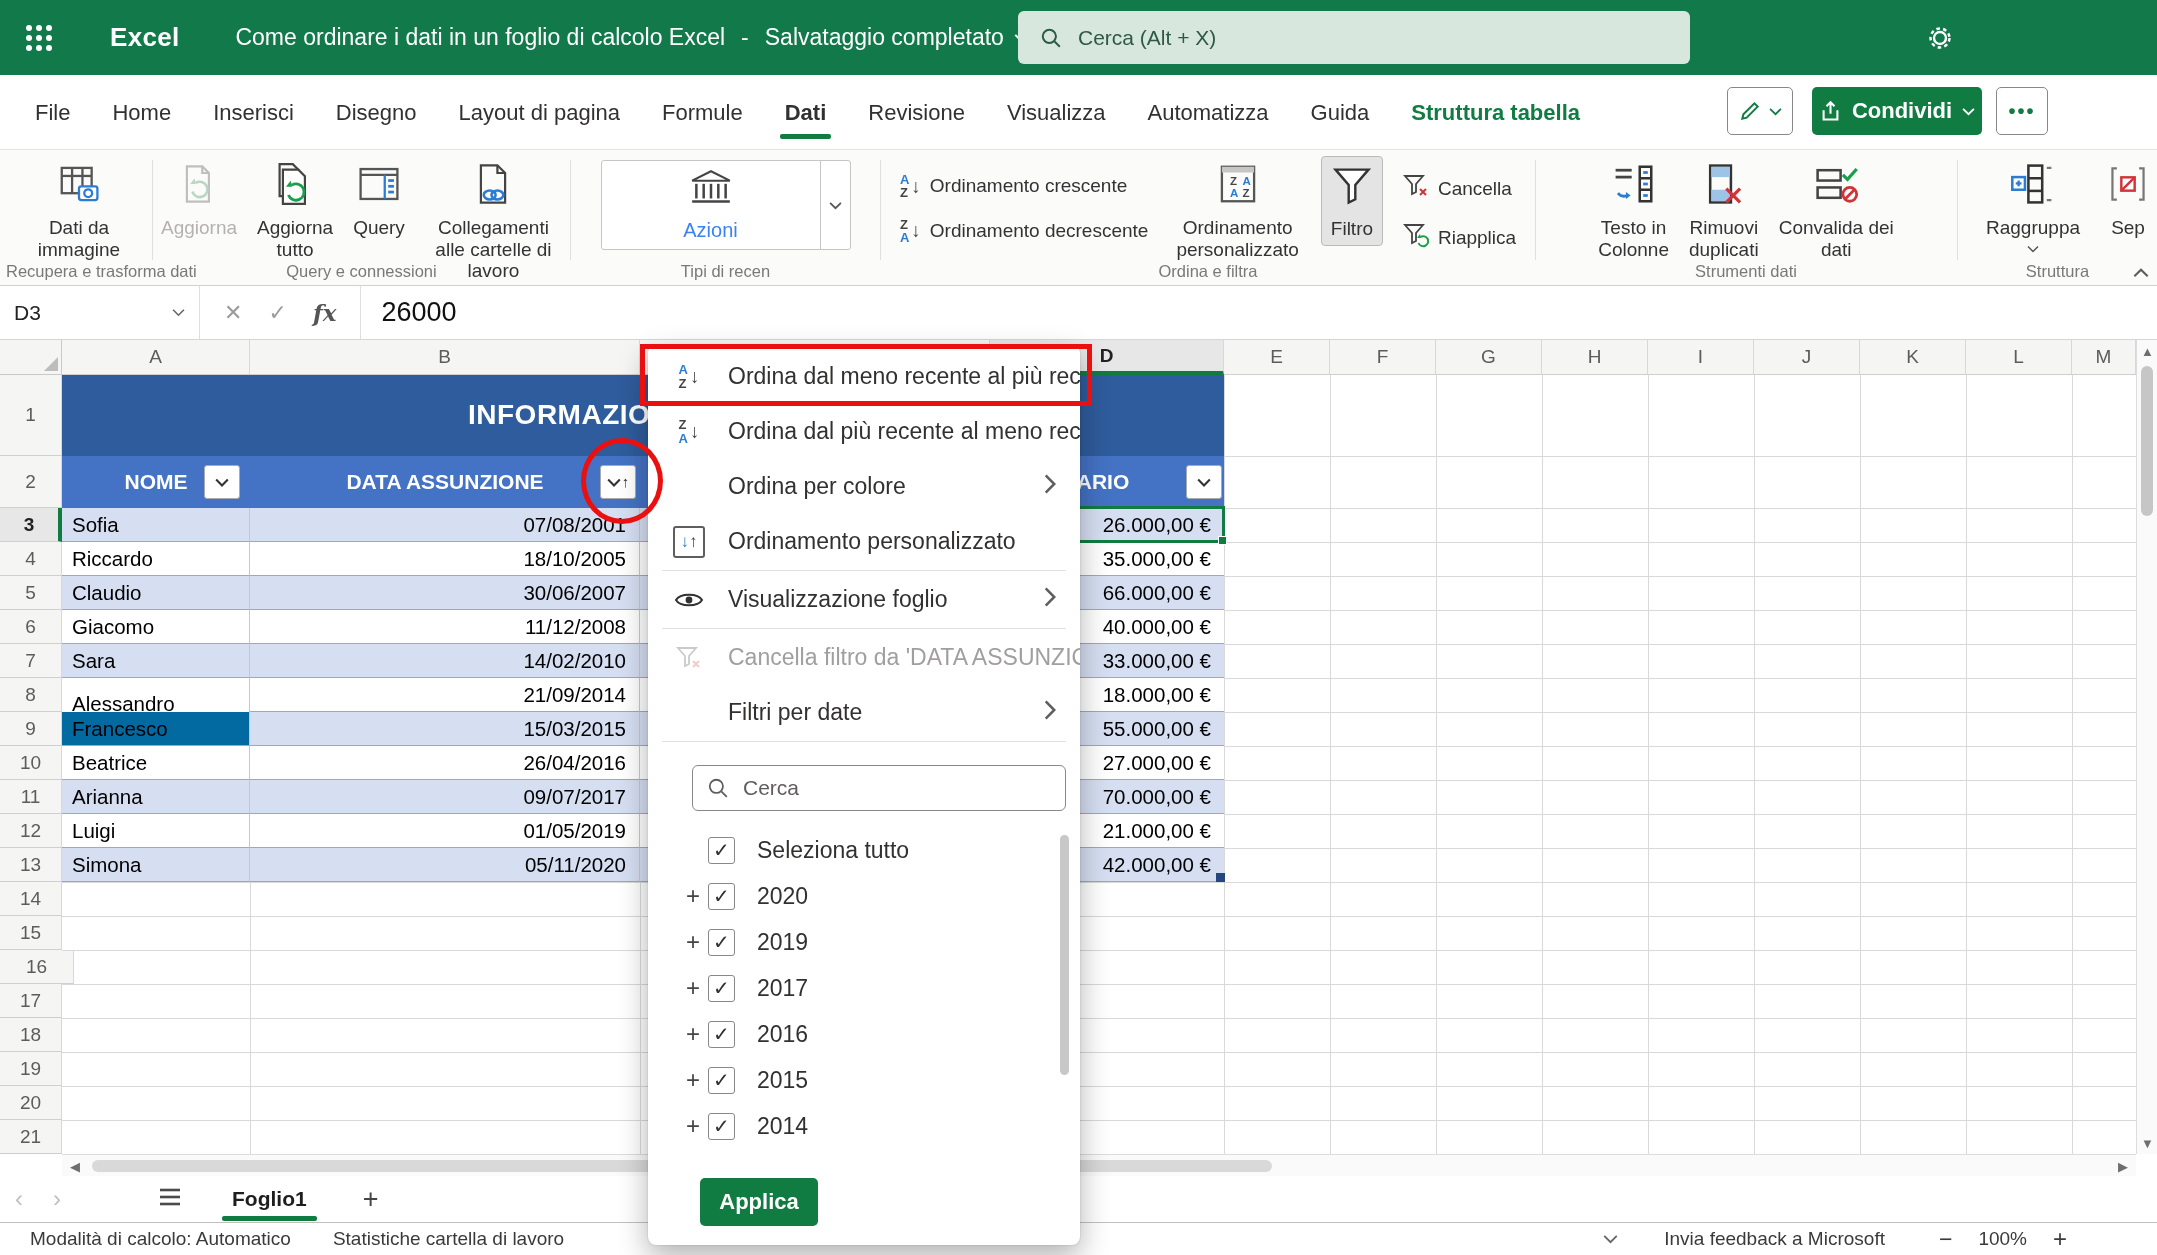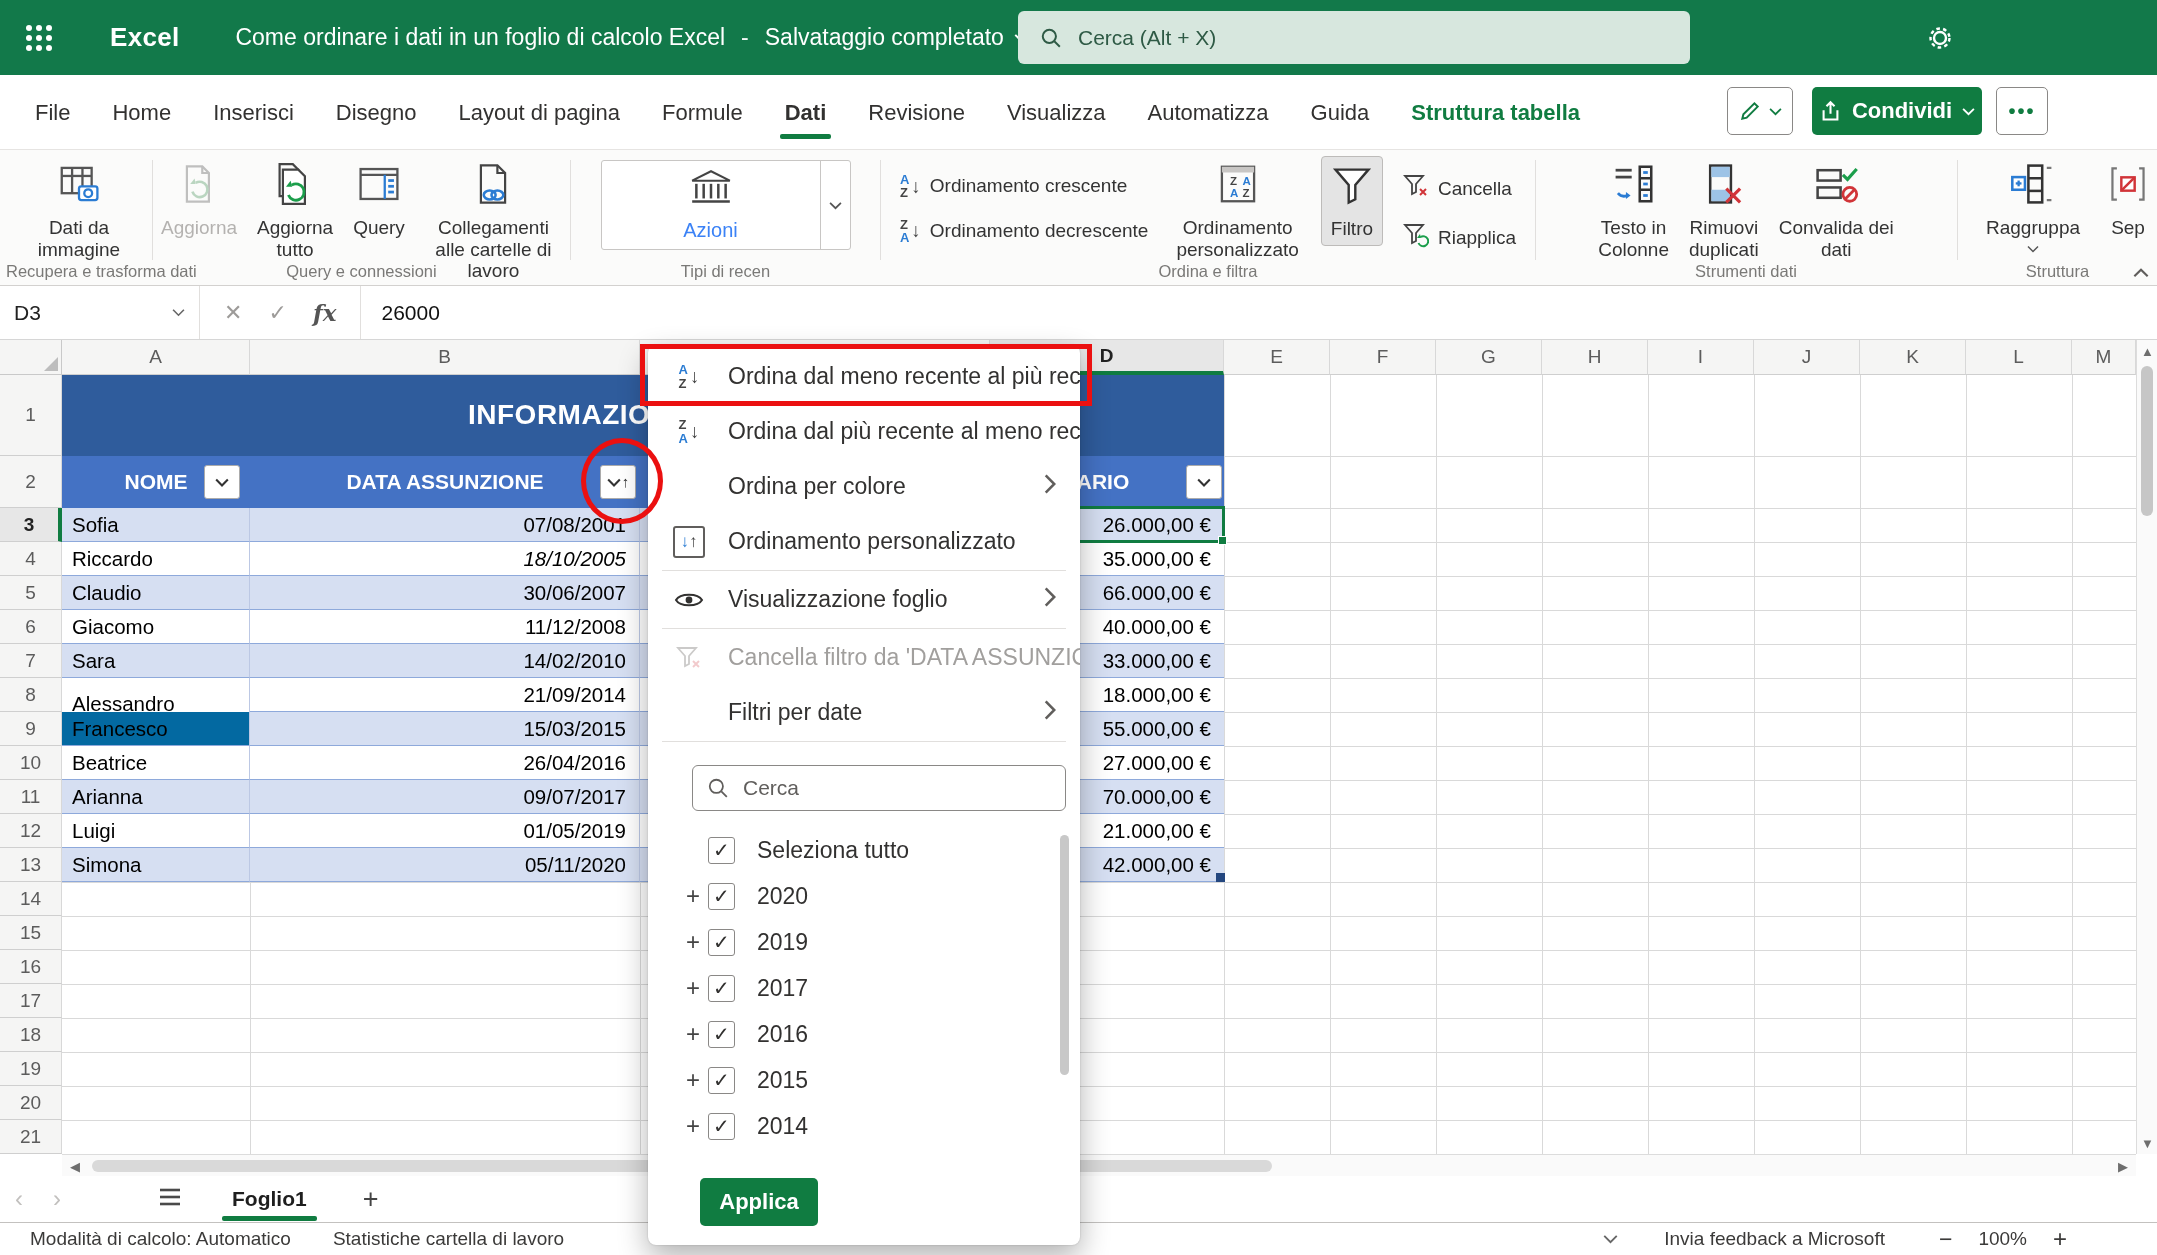--- a/index.html
+++ b/index.html
@@ -51,21 +51,21 @@
   .gallery .gcaret{width:30px;border-left:1px solid #C8C6C4;display:flex;align-items:center;justify-content:center;}
   .filtersel{background:#E4E4E4;border:1px solid #BDBBB9;}
   .ribcollapse{position:absolute;right:8px;bottom:4px;color:#605E5C;cursor:pointer;}
 
   
   .fbar{position:absolute;left:0;top:286px;width:2157px;height:54px;background:#fff;border-bottom:1px solid #D6D6D6;display:flex;align-items:stretch;}
   .namebox{width:200px;display:flex;align-items:center;padding:0 14px;border-right:1px solid #E1DFDD;cursor:pointer;}
   .namebox .ref{font-size:21px;color:#222;flex:1;}
   .fxbtns{display:flex;align-items:center;gap:26px;padding:0 24px;border-right:1px solid #E1DFDD;color:#9D9B99;font-size:22px;}
   .fxsym{font-family:"DejaVu Serif",serif;font-style:italic;font-weight:700;color:#555;font-size:23px;}
-  .finput{flex:1;display:flex;align-items:center;padding-left:20px;font-size:21px;color:#111;cursor:text;}
+  .finput{flex:1;display:flex;align-items:center;padding-left:20px;font-size:27px;color:#111;cursor:text;}
 
   
   .gridwrap{position:absolute;left:0;top:340px;width:2157px;height:836px;background:#fff;}
   .colhead,.rowhead{position:absolute;background:#F5F5F4;color:#5C5C5C;font-size:19px;display:flex;align-items:center;justify-content:center;border-right:1px solid #D8D8D8;border-bottom:1px solid #CFCFCF;}
   .colhead.sel{background:#E7E7E7;border-bottom:4px solid var(--green,#107C41);font-weight:700;color:#222;}
   .rowhead.sel{background:#E7E7E7;border-right:4px solid var(--green,#107C41);font-weight:700;color:#222;}
   .cornerbox{position:absolute;left:0;top:0;width:62px;height:35px;background:#F5F5F4;border-right:1px solid #C9C9C9;border-bottom:1px solid #C9C9C9;}
   .cornerbox::after{content:"";position:absolute;right:3px;bottom:3px;border-style:solid;border-width:0 0 14px 14px;border-color:transparent transparent #BDBDBD transparent;}
   .vline,.hline{position:absolute;background:#D9D9D9;}
   .banner{position:absolute;background:var(--bannerblue,#2F5C9C);color:#fff;overflow:hidden;}
@@ -516,21 +516,21 @@
         <div class="rowhead" style="left: 0px; top: 270px; width: 62px; height: 34px;">6</div>
         <div class="rowhead" style="left: 0px; top: 304px; width: 62px; height: 34px;">7</div>
         <div class="rowhead" style="left: 0px; top: 338px; width: 62px; height: 34px;">8</div>
         <div class="rowhead" style="left: 0px; top: 372px; width: 62px; height: 34px;">9</div>
         <div class="rowhead" style="left: 0px; top: 406px; width: 62px; height: 34px;">10</div>
         <div class="rowhead" style="left: 0px; top: 440px; width: 62px; height: 34px;">11</div>
         <div class="rowhead" style="left: 0px; top: 474px; width: 62px; height: 34px;">12</div>
         <div class="rowhead" style="left: 0px; top: 508px; width: 62px; height: 34px;">13</div>
         <div class="rowhead" style="left: 0px; top: 542px; width: 62px; height: 34px;">14</div>
         <div class="rowhead" style="left: 0px; top: 576px; width: 62px; height: 34px;">15</div>
-        <div class="rowhead" style="left: 0px; top: 610px; width: 62px; height: 34px;">16</div>
+        <div class="rowhead" style="left: 0px; top: 610px; width: 74px; height: 34px;">16</div>
         <div class="rowhead" style="left: 0px; top: 644px; width: 62px; height: 34px;">17</div>
         <div class="rowhead" style="left: 0px; top: 678px; width: 62px; height: 34px;">18</div>
         <div class="rowhead" style="left: 0px; top: 712px; width: 62px; height: 34px;">19</div>
         <div class="rowhead" style="left: 0px; top: 746px; width: 62px; height: 34px;">20</div>
         <div class="rowhead" style="left: 0px; top: 780px; width: 62px; height: 34px;">21</div>
       </div>
     <div id="gridlines">
         <div class="vline" style="left: 250px; top: 35px; width: 1px; height: 779px;"></div>
         <div class="vline" style="left: 640px; top: 35px; width: 1px; height: 779px;"></div>
         <div class="vline" style="left: 990px; top: 35px; width: 1px; height: 779px;"></div>
@@ -588,21 +588,21 @@
         <div class="fbtn" style="left: 1186px; top: 125px;">
           <svg width="14" height="9" viewBox="0 0 12 7">
             <path d="M1 1l5 5 5-5" fill="none" stroke="#333" stroke-width="1.8"></path>
           </svg>
         </div>
         <div class="cell txt" style="left: 62px; width: 188px; top: 168px; height: 34px; background: rgb(214, 223, 242); border-bottom: 1px solid rgb(142, 169, 219); border-right: 1px solid rgb(188, 200, 228);">Sofia</div>
         <div class="cell num" style="left: 250px; width: 390px; top: 168px; height: 34px; background: rgb(214, 223, 242); border-bottom: 1px solid rgb(142, 169, 219); border-right: 1px solid rgb(188, 200, 228);">07/08/2001</div>
         <div class="cell" style="left: 640px; width: 350px; top: 168px; height: 34px; background: rgb(214, 223, 242); border-bottom: 1px solid rgb(142, 169, 219); border-right: 1px solid rgb(188, 200, 228);"></div>
         <div class="cell num" style="left: 990px; width: 234px; top: 168px; height: 34px; background: rgb(214, 223, 242); border-bottom: 1px solid rgb(142, 169, 219);">26.000,00 €</div>
         <div class="cell txt" style="left: 62px; width: 188px; top: 202px; height: 34px; background: rgb(255, 255, 255); border-bottom: 1px solid rgb(142, 169, 219); border-right: 1px solid rgb(188, 200, 228);">Riccardo</div>
-        <div class="cell num" style="left: 250px; width: 390px; top: 202px; height: 34px; background: rgb(255, 255, 255); border-bottom: 1px solid rgb(142, 169, 219); border-right: 1px solid rgb(188, 200, 228); font-style: italic;">18/10/2005</div>
+        <div class="cell num" style="left: 250px; width: 390px; top: 202px; height: 34px; background: rgb(255, 255, 255); border-bottom: 1px solid rgb(142, 169, 219); border-right: 1px solid rgb(188, 200, 228);">18/10/2005</div>
         <div class="cell" style="left: 640px; width: 350px; top: 202px; height: 34px; background: rgb(255, 255, 255); border-bottom: 1px solid rgb(142, 169, 219); border-right: 1px solid rgb(188, 200, 228);"></div>
         <div class="cell num" style="left: 990px; width: 234px; top: 202px; height: 34px; background: rgb(255, 255, 255); border-bottom: 1px solid rgb(142, 169, 219);">35.000,00 €</div>
         <div class="cell txt" style="left: 62px; width: 188px; top: 236px; height: 34px; background: rgb(214, 223, 242); border-bottom: 1px solid rgb(142, 169, 219); border-right: 1px solid rgb(188, 200, 228);">Claudio</div>
         <div class="cell num" style="left: 250px; width: 390px; top: 236px; height: 34px; background: rgb(214, 223, 242); border-bottom: 1px solid rgb(142, 169, 219); border-right: 1px solid rgb(188, 200, 228);">30/06/2007</div>
         <div class="cell" style="left: 640px; width: 350px; top: 236px; height: 34px; background: rgb(214, 223, 242); border-bottom: 1px solid rgb(142, 169, 219); border-right: 1px solid rgb(188, 200, 228);"></div>
         <div class="cell num" style="left: 990px; width: 234px; top: 236px; height: 34px; background: rgb(214, 223, 242); border-bottom: 1px solid rgb(142, 169, 219);">66.000,00 €</div>
         <div class="cell txt" style="left: 62px; width: 188px; top: 270px; height: 34px; background: rgb(255, 255, 255); border-bottom: 1px solid rgb(142, 169, 219); border-right: 1px solid rgb(188, 200, 228);">Giacomo</div>
         <div class="cell num" style="left: 250px; width: 390px; top: 270px; height: 34px; background: rgb(255, 255, 255); border-bottom: 1px solid rgb(142, 169, 219); border-right: 1px solid rgb(188, 200, 228);">11/12/2008</div>
         <div class="cell" style="left: 640px; width: 350px; top: 270px; height: 34px; background: rgb(255, 255, 255); border-bottom: 1px solid rgb(142, 169, 219); border-right: 1px solid rgb(188, 200, 228);"></div>
         <div class="cell num" style="left: 990px; width: 234px; top: 270px; height: 34px; background: rgb(255, 255, 255); border-bottom: 1px solid rgb(142, 169, 219);">40.000,00 €</div>

